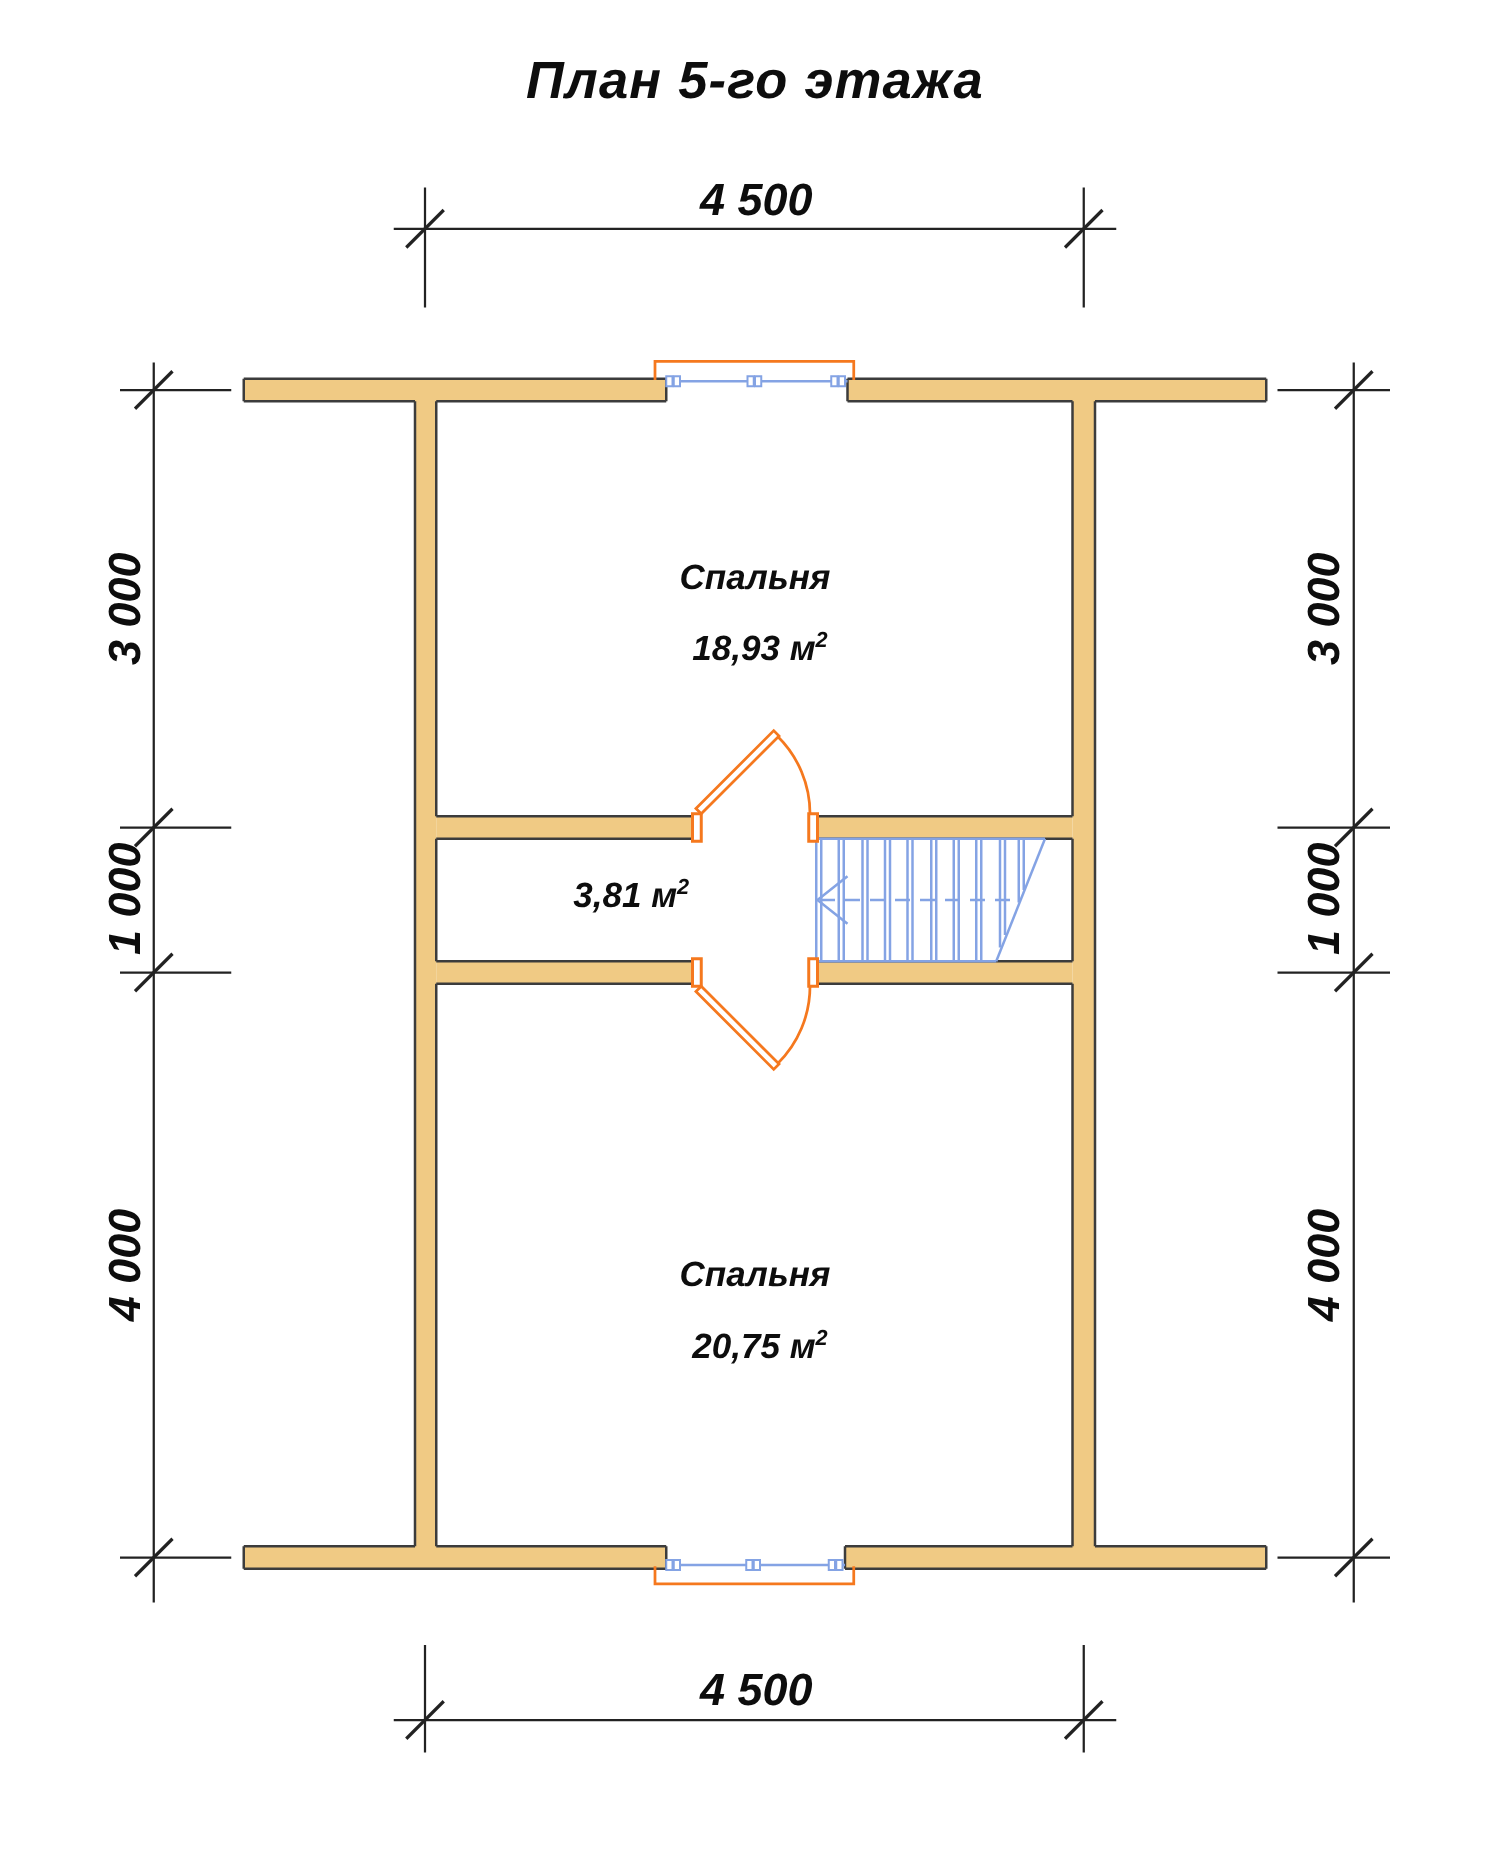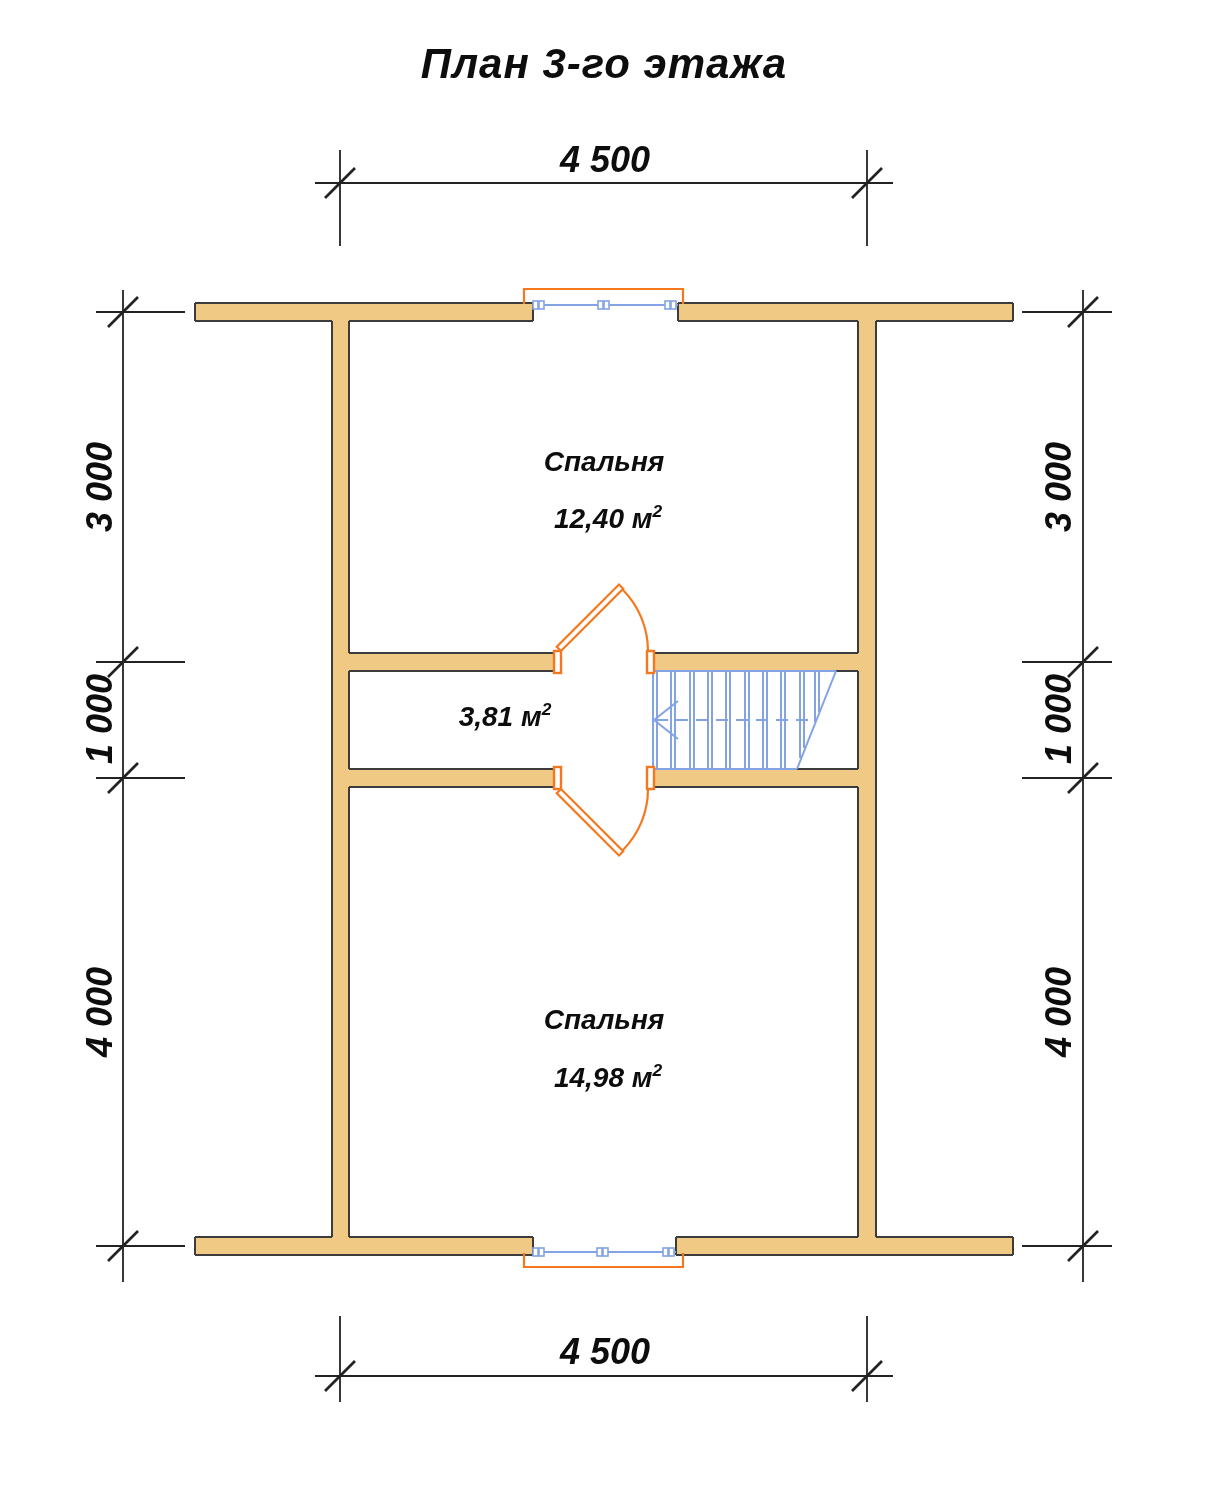--- a/index.html
+++ b/index.html
@@ -172,34 +172,34 @@
       <path d="M622,589 A87,87 0 0 1 648,651"></path>
       <rect x="561" y="645" width="88" height="6" fill="#fff" transform="rotate(-45 561 651)"></rect>
     </g>
 
     <g stroke="#f5781e" stroke-width="2.2" fill="none">
       <path d="M622,851 A87,87 0 0 0 648,789"></path>
       <rect x="561" y="789" width="88" height="6" fill="#fff" transform="rotate(45 561 789)"></rect>
     </g>
   </svg>
 
-  <div class="lbl title-lbl" style="left:604px;top:64px">План 3-го этажа</div>
+  <div class="lbl title-lbl" style="left:604px;top:64px">План 5-го этажа</div>
 
   <div class="lbl dim-lbl" style="left:605px;top:160px">4 500</div>
   <div class="lbl dim-lbl" style="left:605px;top:1352px">4 500</div>
 
   <div class="lbl dim-lbl rot" style="left:100px;top:487px">3 000</div>
   <div class="lbl dim-lbl rot" style="left:100px;top:719px">1 000</div>
   <div class="lbl dim-lbl rot" style="left:100px;top:1012px">4 000</div>
 
   <div class="lbl dim-lbl rot" style="left:1059px;top:487px">3 000</div>
   <div class="lbl dim-lbl rot" style="left:1059px;top:719px">1 000</div>
   <div class="lbl dim-lbl rot" style="left:1059px;top:1012px">4 000</div>
 
   <div class="lbl room-lbl" style="left:604px;top:462px">Спальня</div>
-  <div class="lbl room-lbl" style="left:608px;top:518px"><span>12,40 м</span><sup>2</sup></div>
+  <div class="lbl room-lbl" style="left:608px;top:518px"><span>18,93 м</span><sup>2</sup></div>
 
   <div class="lbl room-lbl" style="left:505px;top:716px"><span>3,81 м</span><sup>2</sup></div>
 
   <div class="lbl room-lbl" style="left:604px;top:1020px">Спальня</div>
-  <div class="lbl room-lbl" style="left:608px;top:1077px"><span>14,98 м</span><sup>2</sup></div>
+  <div class="lbl room-lbl" style="left:608px;top:1077px"><span>20,75 м</span><sup>2</sup></div>
 
 </div>
 
 </body></html>

